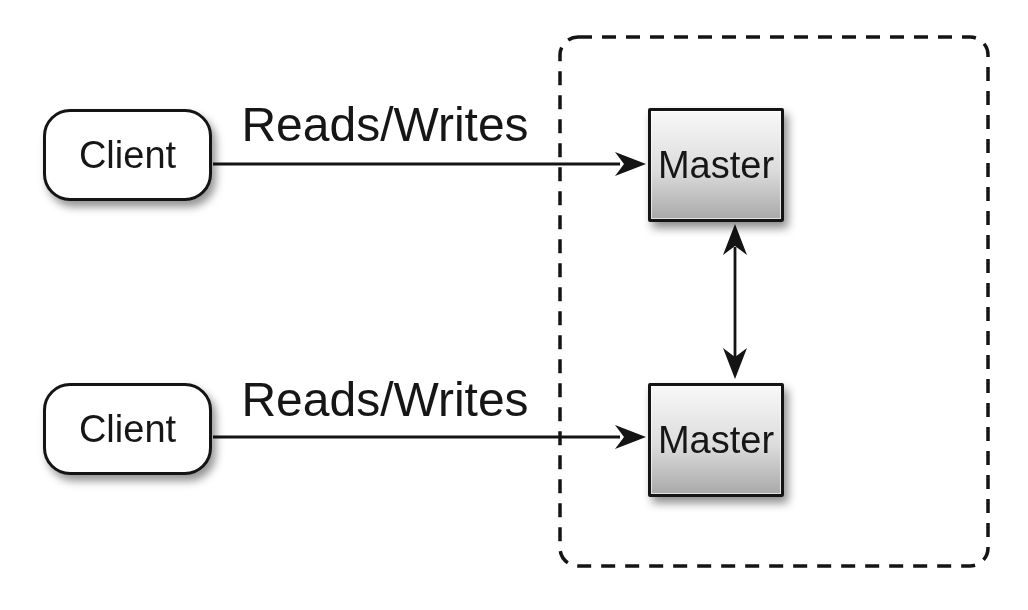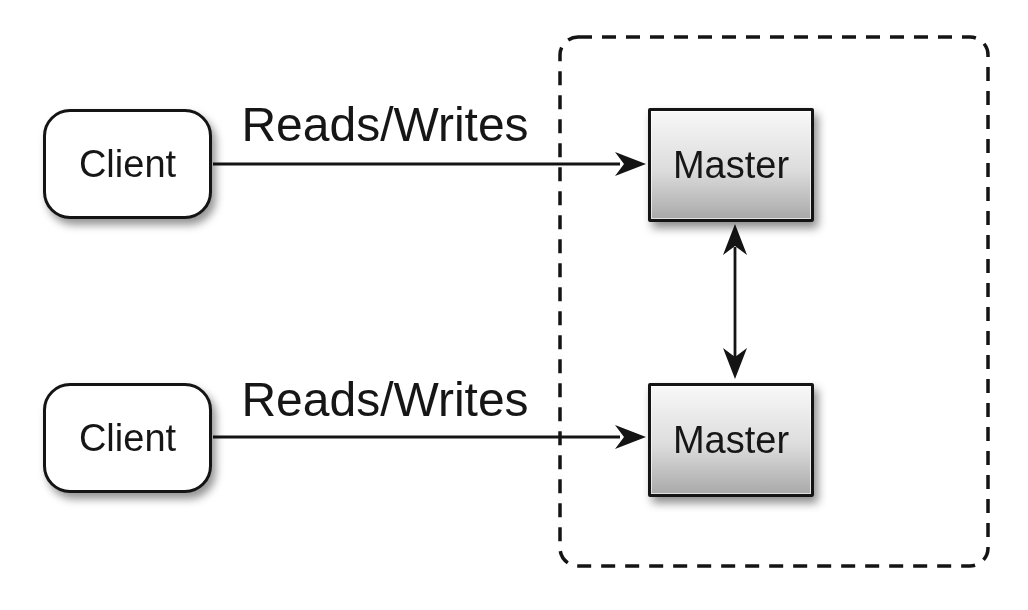--- a/index.html
+++ b/index.html
@@ -34,29 +34,29 @@
   }
   .node .node-label {
     font-size: 38px;
     line-height: 1;
     color: #161616;
     white-space: nowrap;
   }
   .client {
     left: 43px;
     width: 169px;
-    height: 110px;
+    height: 92px;
     border-radius: 27px;
     background: #ffffff;
   }
   .client.top { top: 109px; }
   .client.bottom { top: 383px; }
   .master {
     left: 648px;
-    width: 166px;
+    width: 136px;
     height: 114px;
     border-radius: 2px;
     background: linear-gradient(180deg, #f8f8f8 0%, #dcdcdc 55%, #a9a9a9 100%);
     box-shadow: 4px 6px 10px rgba(0,0,0,0.45), inset 0 0 0 1px rgba(255,255,255,0.65);
   }
   .master.top { top: 108px; }
   .master.bottom { top: 383px; }
   .edge-label {
     position: absolute;
     font-size: 48px;

